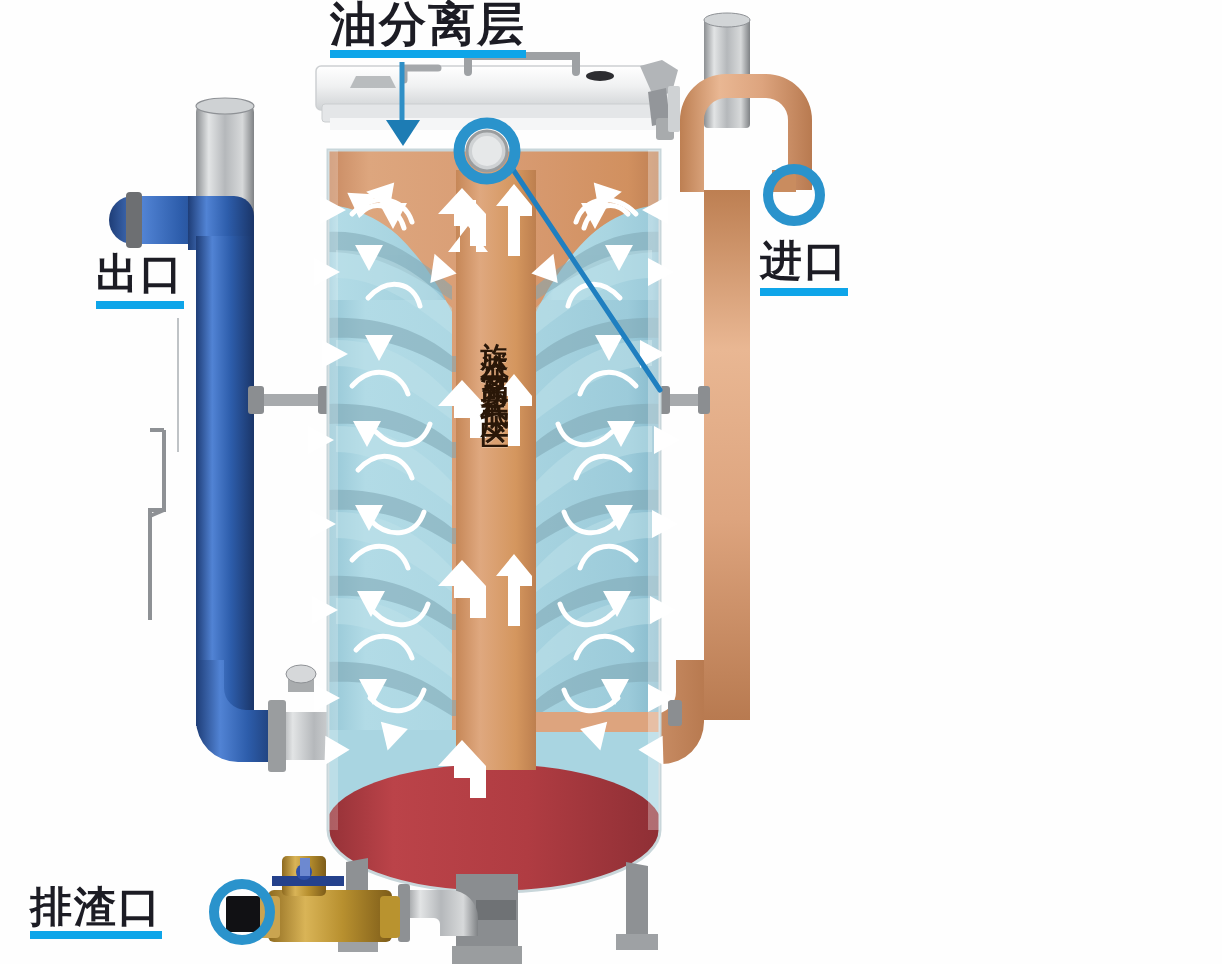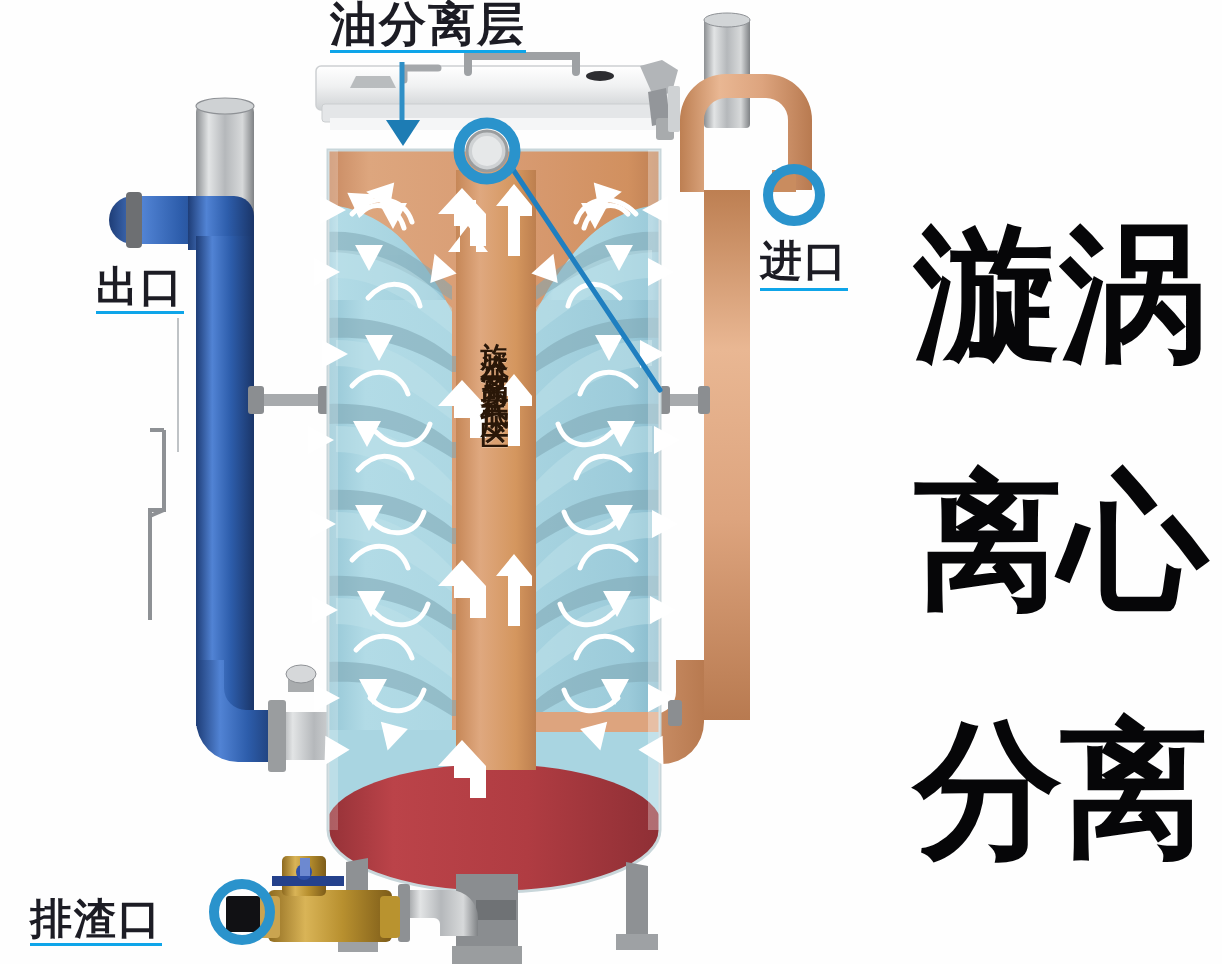--- a/index.html
+++ b/index.html
@@ -16,27 +16,27 @@
     position:absolute;
     font-family:"DejaVu Sans","Liberation Sans",sans-serif;
     font-weight:700;
     color:#1c1c24;
     white-space:nowrap;
     line-height:1;
     letter-spacing:2px;
   }
   .cn-label .underline-box{
     display:inline-block;
-    border-bottom:3px solid #0ea5e9;
+    border-bottom:8px solid #0ea5e9;
     padding-bottom:3px;
   }
   #label-oil{ left:330px; top:0px; font-size:47px; }
-  #label-outlet{ left:96px; top:266px; font-size:42px; }
+  #label-outlet{ left:96px; top:256px; font-size:42px;font-family:Liberation Mono, monospace; }
   #label-inlet{ left:760px; top:243px; font-size:42px;font-family:Liberation Mono, monospace; }
-  #label-slag{ left:30px; top:886px; font-size:42px;margin-top:12px; }
+  #label-slag{ left:30px; top:886px; font-size:42px; }
 
   
   #big-title{
     position:absolute; left:905px; top:170px;
     width:310px; text-align:center;
     font-family:"DejaVu Sans","Liberation Sans",sans-serif;
     font-weight:700; color:#060608;
     font-size:148px; line-height:248px;
     letter-spacing:-2px;
   }
@@ -456,19 +456,14 @@
   <div class="cn-label" id="label-inlet">
     <span class="underline-box">进口</span>
   </div>
 
   <div class="cn-label" id="label-slag">
     <span class="underline-box">排渣口</span>
   </div>
 
   <div id="riser-text">旋流分离塑式低压区</div>
 
-  <div id="big-title">
-    <div>漩涡</div>
-    <div>离心</div>
-    <div>分离</div>
-  </div>
 
 </div>
 
 </body></html>

